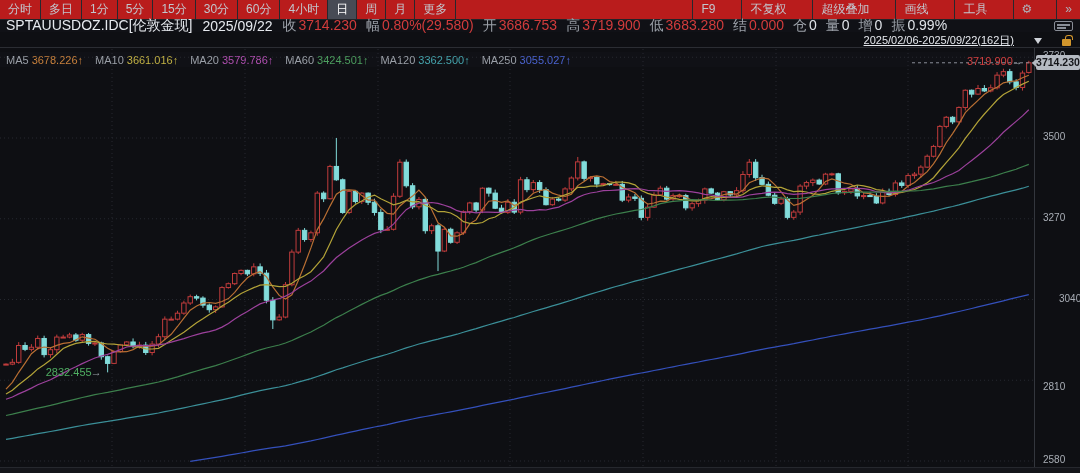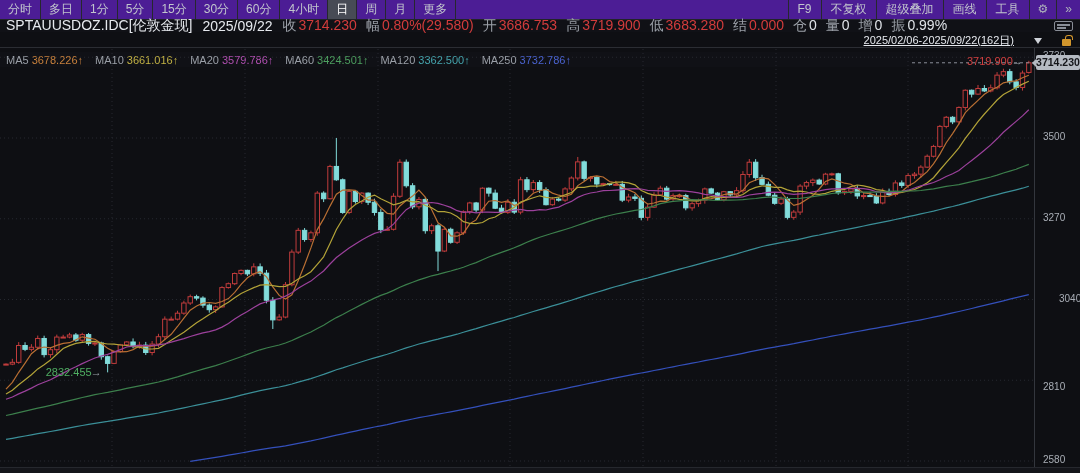--- a/index.html
+++ b/index.html
@@ -1,22 +1,22 @@
 <!DOCTYPE html>
 <html><head>
 <meta charset="utf-8">
 <style>
   * { margin:0; padding:0; box-sizing:border-box; }
   html,body { width:1080px; height:473px; overflow:hidden; }
   body { background:#0e0f13; font-family:"Liberation Sans","DejaVu Sans",sans-serif; color:#c9cdd4; position:relative; }
-  .hdr { position:absolute; left:0; width:1080px; background:#4c1d95; }
+  .hdr { position:absolute; left:0; width:1080px; background:#b91c1c; }
   #row1 { top:0; height:20px; border-bottom:1px solid #222429; display:flex; align-items:stretch; }
   .tab { font-size:12px; line-height:19px; padding:0 8px; color:#c2c6cd; border-right:1px solid #26282e; cursor:default; white-space:nowrap; }
   .tab.active { background:#474b55; color:#fff; }
-  #row1-right { margin-left:auto; display:flex; align-items:stretch; }
+  #row1-right { margin-left:auto; display:flex; align-items:stretch;gap:16px; }
   .tool { font-size:12px; line-height:19px; padding:0 9px; color:#c2c6cd; border-left:1px solid #26282e; white-space:nowrap; }
   .icon-tool { font-size:12px; line-height:19px; padding:0 8px; color:#aeb3bb; border-left:1px solid #26282e; }
   #row2 { top:20px; height:12px; background:#101116; display:flex; align-items:center; gap:0; font-size:14px; }
   #row2 .sym { color:#e6e9ee; padding:0 10px 0 6px; }
   #row2 .date { color:#e6e9ee; padding-right:10px; }
   .fld { display:flex; padding-right:9px; white-space:nowrap; }
   .fld .lb { color:#9ba0a8; padding-right:2px; }
   .fld .vl.red { color:#d23c3c; }
   .fld .vl.white { color:#dfe3e8; }
   #row3 { top:32px; height:15px; background:#101116; display:flex; align-items:center; font-size:11px;margin-top:20px; }
@@ -131,21 +131,21 @@
       <span class="ma">
         <span class="lb">MA60</span>
         <span style="color: rgb(77, 159, 95);">3424.501↑</span>
       </span>
       <span class="ma">
         <span class="lb">MA120</span>
         <span style="color: rgb(69, 164, 173);">3362.500↑</span>
       </span>
       <span class="ma">
         <span class="lb">MA250</span>
-        <span style="color: rgb(74, 99, 208);">3732.786↑</span>
+        <span style="color: rgb(74, 99, 208);">3055.027↑</span>
       </span>
     </div>
 </div>
 <div id="range-ctl">
   <span id="range-text">2025/02/06-2025/09/22(162日)</span>
   <span class="caret-down"></span>
   <span class="lock"></span>
 </div>
 
 <div id="chart-wrap">

